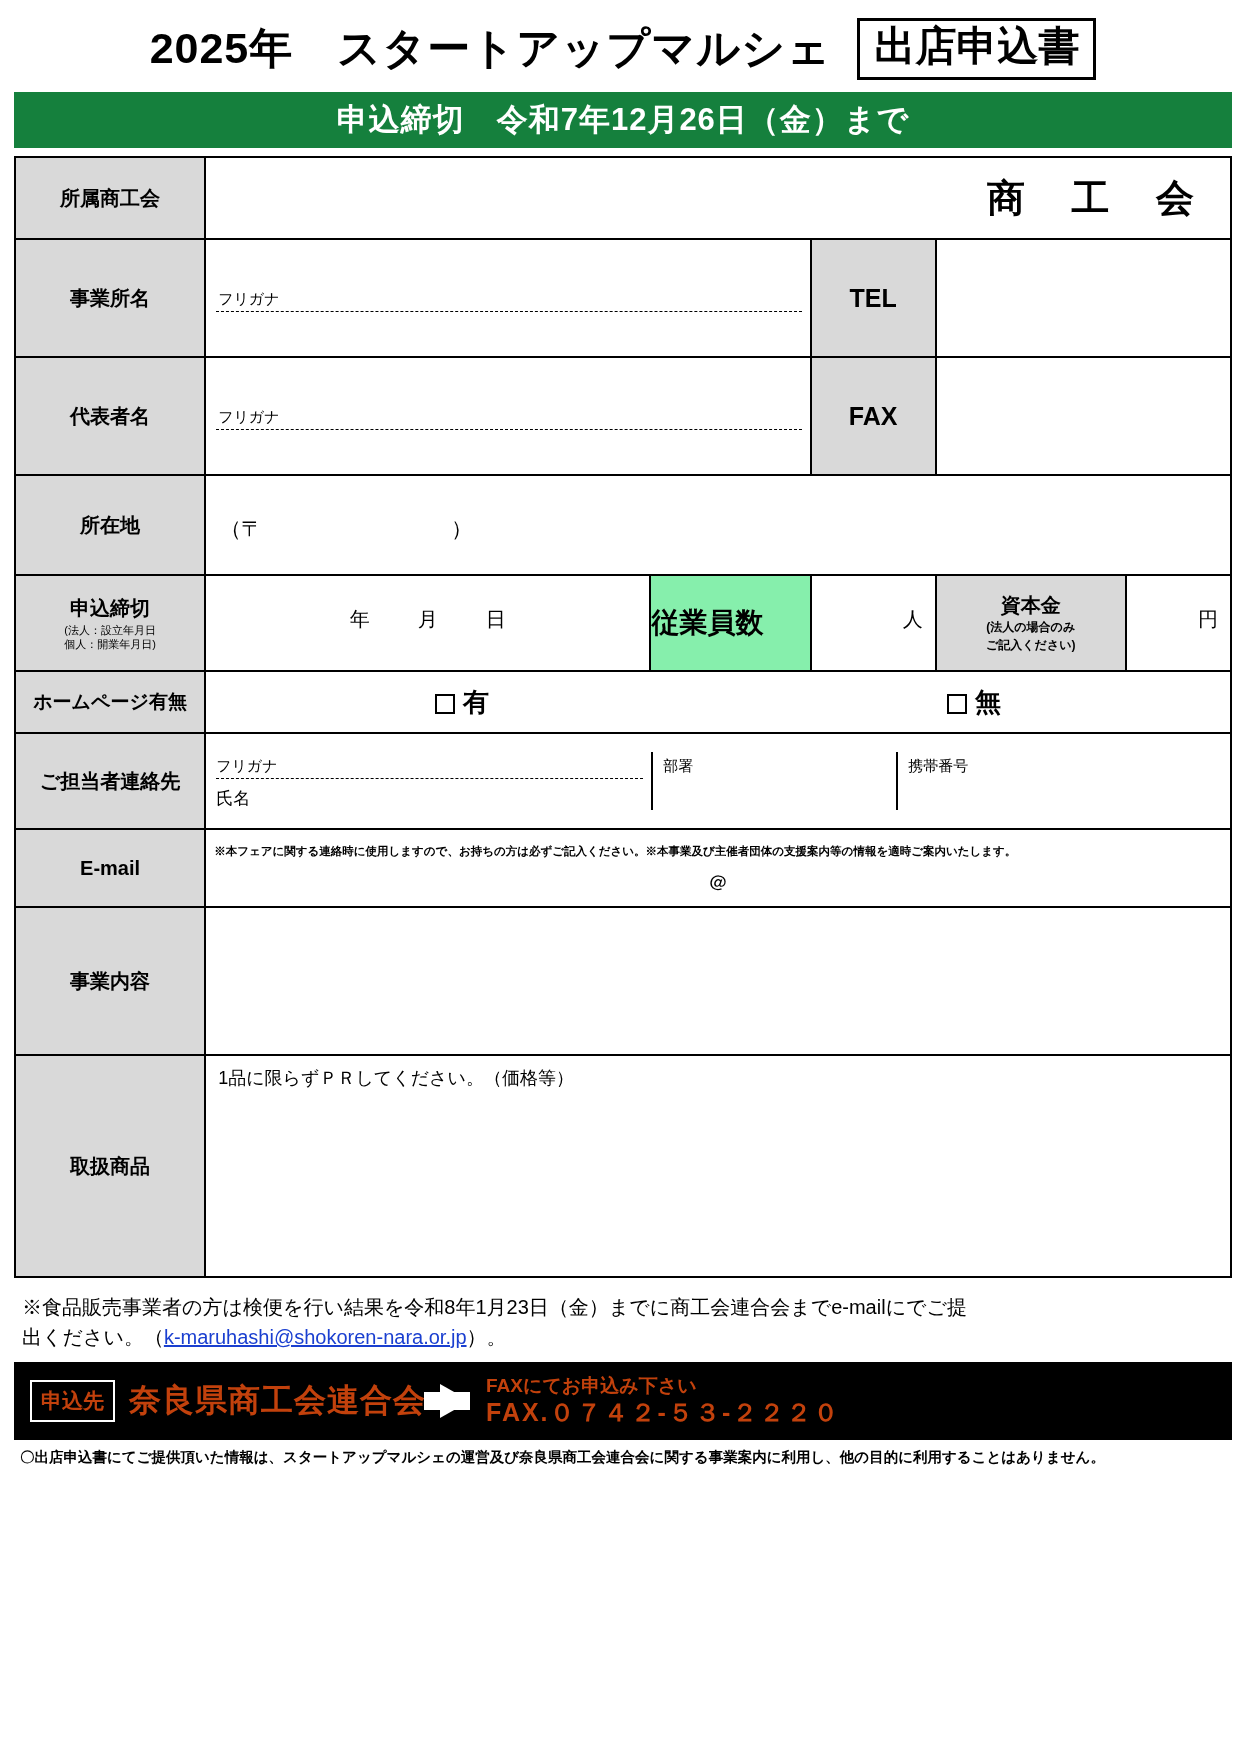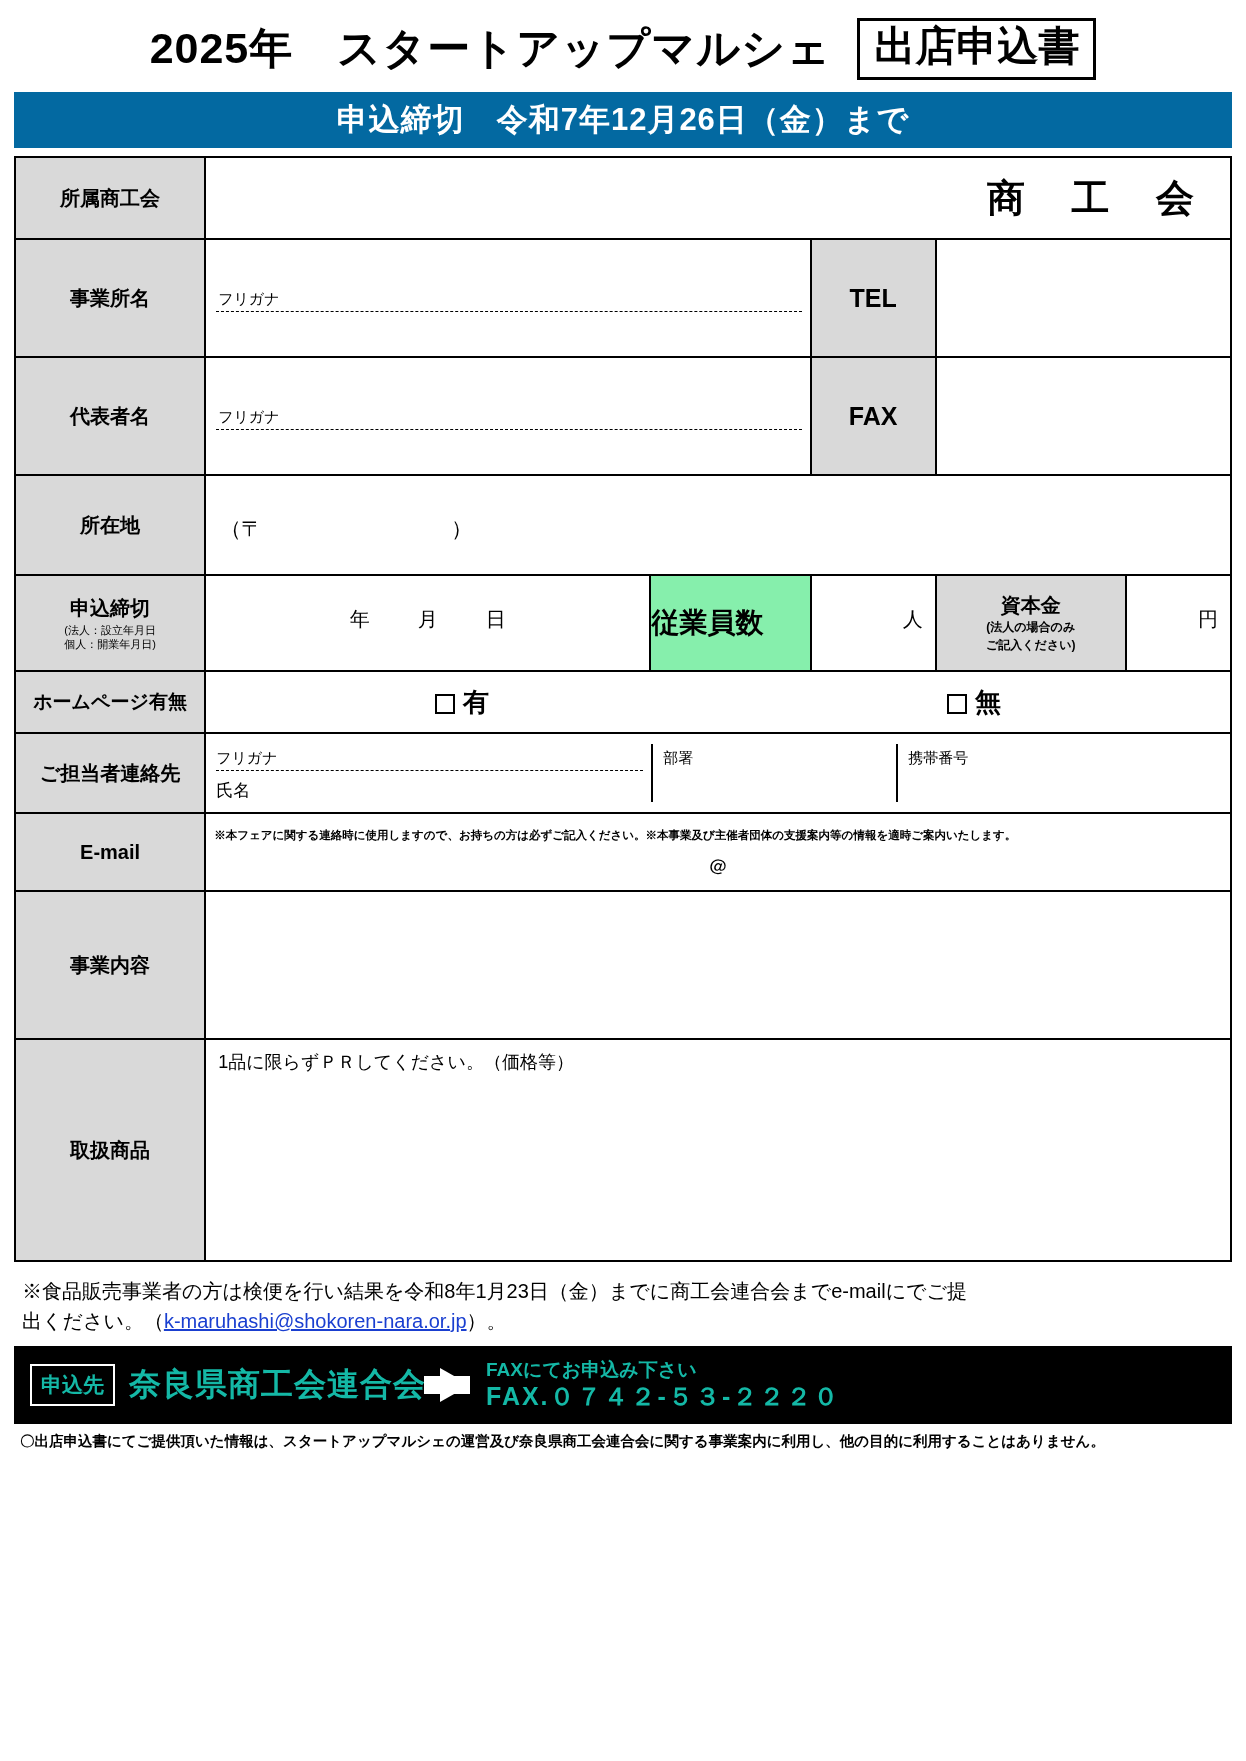--- a/index.html
+++ b/index.html
@@ -39,21 +39,21 @@
     border: 3px solid #000;
     font-size: 41px;
     font-weight: bold;
     padding: 4px 14px 8px 14px;
     line-height: 1.05;
     white-space: nowrap;
   }
 
   
   .deadline-bar {
-    background: #0369a1;
+    background: #15803d;
     color: #fff;
     height: 56px;
     display: flex;
     align-items: center;
     justify-content: center;
     font-size: 31px;
     font-weight: bold;
     letter-spacing: 1px;
     margin-top: 2px;
   }
@@ -202,21 +202,21 @@
   .footnote {
     font-size: 20px;
     line-height: 1.5;
     margin: 14px 4px 10px 8px;
   }
   .footnote .u { text-decoration: underline; color: #1a3fd0; }
 
   
   .blackbar {
     background: #000;
-    color: #14b8a6;
+    color: #c2410c;
     height: 78px;
     display: flex;
     align-items: center;
     padding: 0 16px;
     margin-top: 6px;
   }
   .apply-chip {
     border: 2px solid #fff;
     font-size: 21px;
     font-weight: bold;
@@ -351,21 +351,21 @@
       <td class="lbl" style="height:62px; font-size:19px;">ホームページ有無</td>
       <td colspan="7" class="cell">
         <div class="hp-row">
           <div class="opt"><span class="chk"></span><span>有</span></div>
           <div class="opt"><span class="chk"></span><span>無</span></div>
         </div>
       </td>
     </tr>
 
     <tr>
-      <td class="lbl" style="height:80px">ご担当者連絡先</td>
+      <td class="lbl" style="height:96px">ご担当者連絡先</td>
       <td colspan="7" class="cell" style="padding:0">
         <div class="contact-grid">
           <div>
             <div class="cg-left-top">フリガナ</div>
             <div class="dashline" style="margin:2px 8px 0 10px;"></div>
             <div class="cg-left-bot">氏名</div>
           </div>
           <div>
             <div class="cg-cell">部署</div>
           </div>

